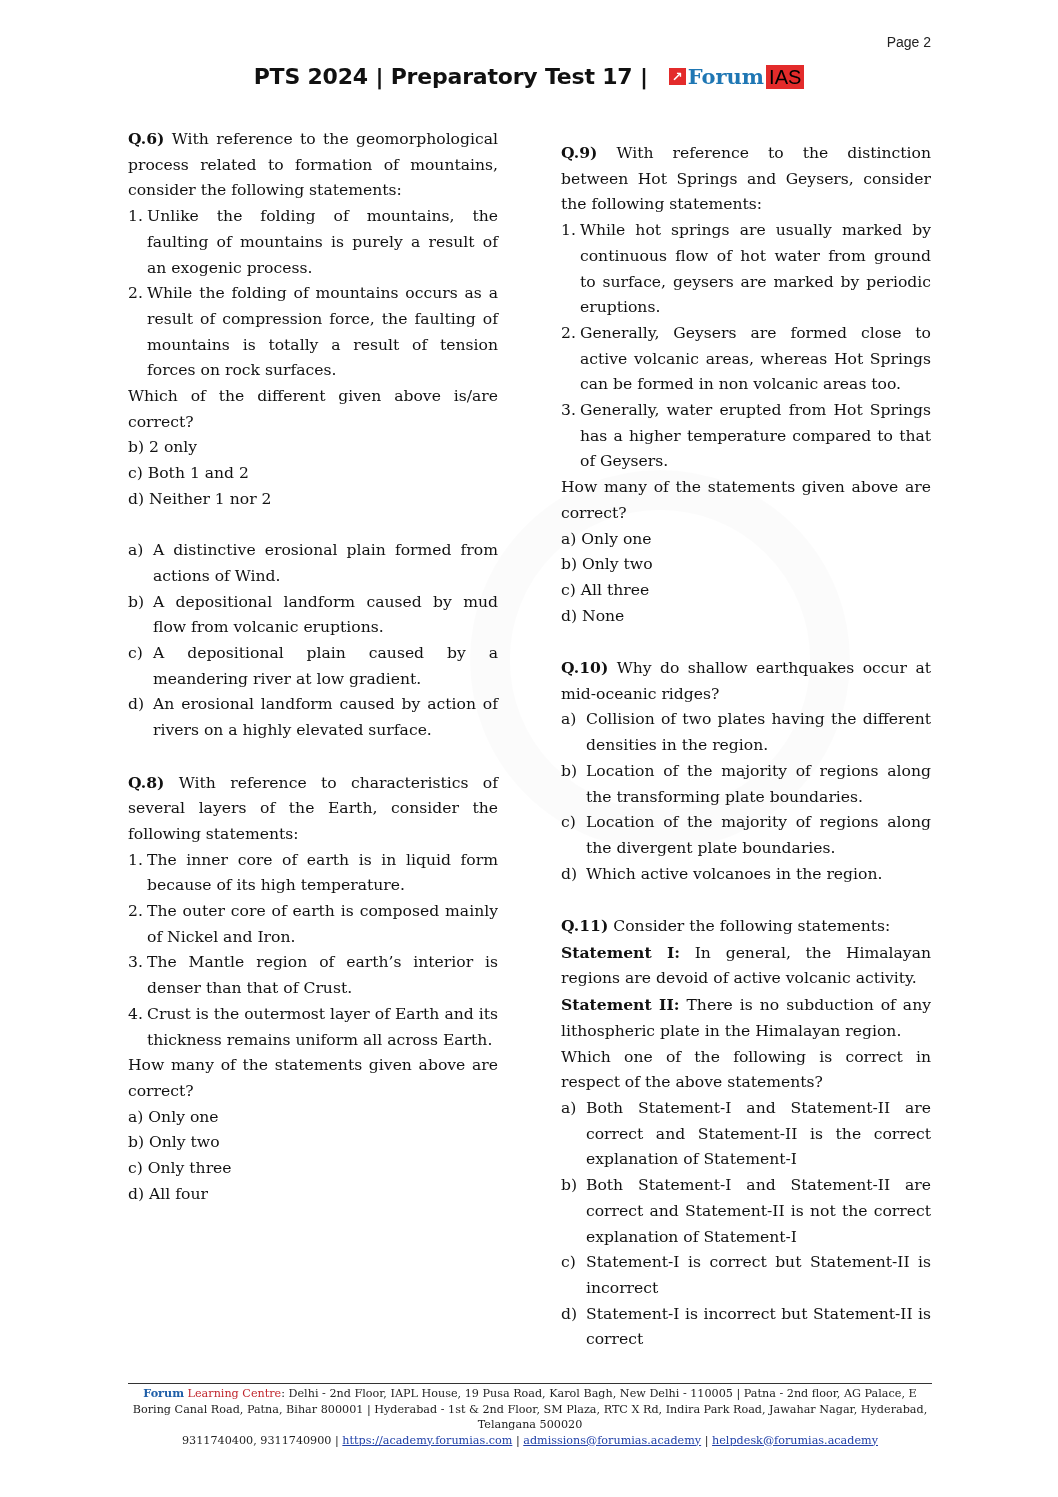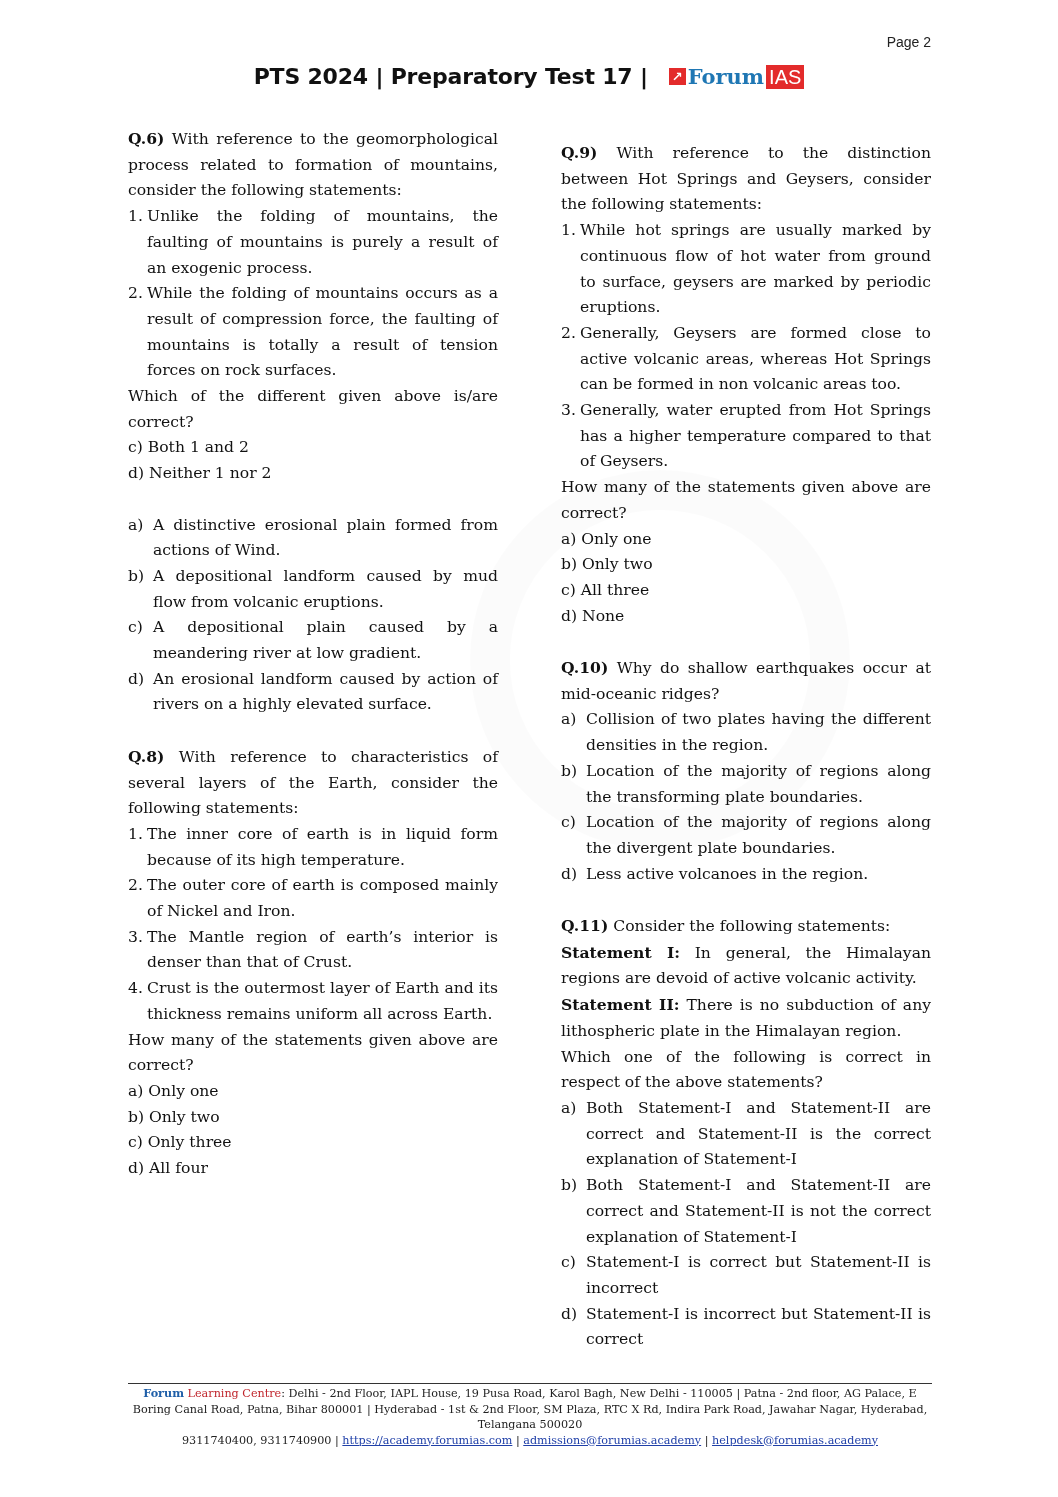--- a/index.html
+++ b/index.html
@@ -5,21 +5,21 @@
   html, body { margin: 0; padding: 0; background: #ffffff; }
   body { width: 1058px; height: 1497px; position: relative; overflow: hidden;
          font-family: "DejaVu Serif", "Liberation Serif", serif; color: #111; }
   .page-num { position: absolute; top: 34px; right: 127px; font-family: "Liberation Sans", sans-serif; font-size: 14px; color: #222; }
   .header { position: absolute; top: 64px; left: 0; width: 1058px; text-align: center; height: 34px; }
   .header-inner { display: inline-flex; align-items: center; gap: 21px; }
   .title { font-family: "DejaVu Sans", "Liberation Sans", sans-serif; font-weight: bold; font-size: 22px; color: #111; letter-spacing: -0.2px; }
   .logo { display: inline-flex; align-items: center; height: 24px; }
   .logo-arrow { width: 17px; height: 17px; background: #e32b2b; color: #fff; font-size: 13px; line-height: 17px; text-align: center; font-weight: bold; font-family: "DejaVu Sans", sans-serif; }
   .logo-forum { font-family: "DejaVu Serif", serif; font-weight: bold; color: #1f77b4; font-size: 21px; margin-left: 2px; line-height: 24px; }
-  .logo-ias { background: #e32b2b; color: #ffffff; font-family: "Liberation Sans", sans-serif; font-size: 20px; padding: 0 3px; line-height: 24px; margin-left: 2px; }
+  .logo-ias { background: #e32b2b; color: #000000; font-family: "Liberation Sans", sans-serif; font-size: 20px; padding: 0 3px; line-height: 24px; margin-left: 2px; }
 
   .col { position: absolute; top: 126px; width: 370px; font-size: 15.6px; line-height: 25.7px; text-align: justify; }
   .col.left { left: 128px; }
   .col.right { left: 561px; margin-top: 14px; }
   .q { margin-bottom: 25.7px; }
   .q-stem { margin: 0; }
   .q-label { font-weight: bold; }
   .item { display: flex; margin: 0; }
   .item .mk { flex: 0 0 19px; }
   .item .mk.opt { flex: 0 0 25px; }
@@ -58,20 +58,21 @@
     <p class="q-stem"><span class="q-label">Q.6)</span> <span>With reference to the geomorphological process related to formation of mountains, consider the following statements:</span></p>
     <div class="item">
         <span class="mk">1.</span>
         <span class="tx">Unlike the folding of mountains, the faulting of mountains is purely a result of an exogenic process.</span>
       </div>
     <div class="item">
         <span class="mk">2.</span>
         <span class="tx">While the folding of mountains occurs as a result of compression force, the faulting of mountains is totally a result of tension forces on rock surfaces.</span>
       </div>
     <p class="line">Which of the different given above is/are correct?</p>
+    <p class="line">b) 2 only</p>
     <p class="line">c) Both 1 and 2</p>
     <p class="line">d) Neither 1 nor 2</p>
   </div>
 
   <div class="q">
     <div class="item">
         <span class="mk opt">a)</span>
         <span class="tx">A distinctive erosional plain formed from actions of Wind.</span>
       </div>
     <div class="item">
@@ -146,21 +147,21 @@
     <div class="item">
         <span class="mk opt">b)</span>
         <span class="tx">Location of the majority of regions along the transforming plate boundaries.</span>
       </div>
     <div class="item">
         <span class="mk opt">c)</span>
         <span class="tx">Location of the majority of regions along the divergent plate boundaries.</span>
       </div>
     <div class="item">
         <span class="mk opt">d)</span>
-        <span class="tx">Less active volcanoes in the region.</span>
+        <span class="tx">Which active volcanoes in the region.</span>
       </div>
   </div>
 
   <div class="q">
     <p class="q-stem"><span class="q-label">Q.11)</span> <span>Consider the following statements:</span></p>
     <p class="line"><span class="stmt-label">Statement I:</span> <span>In general, the Himalayan regions are devoid of active volcanic activity.</span></p>
     <p class="line"><span class="stmt-label">Statement II:</span> <span>There is no subduction of any lithospheric plate in the Himalayan region.</span></p>
     <p class="line">Which one of the following is correct in respect of the above statements?</p>
     <div class="item">
         <span class="mk opt">a)</span>

